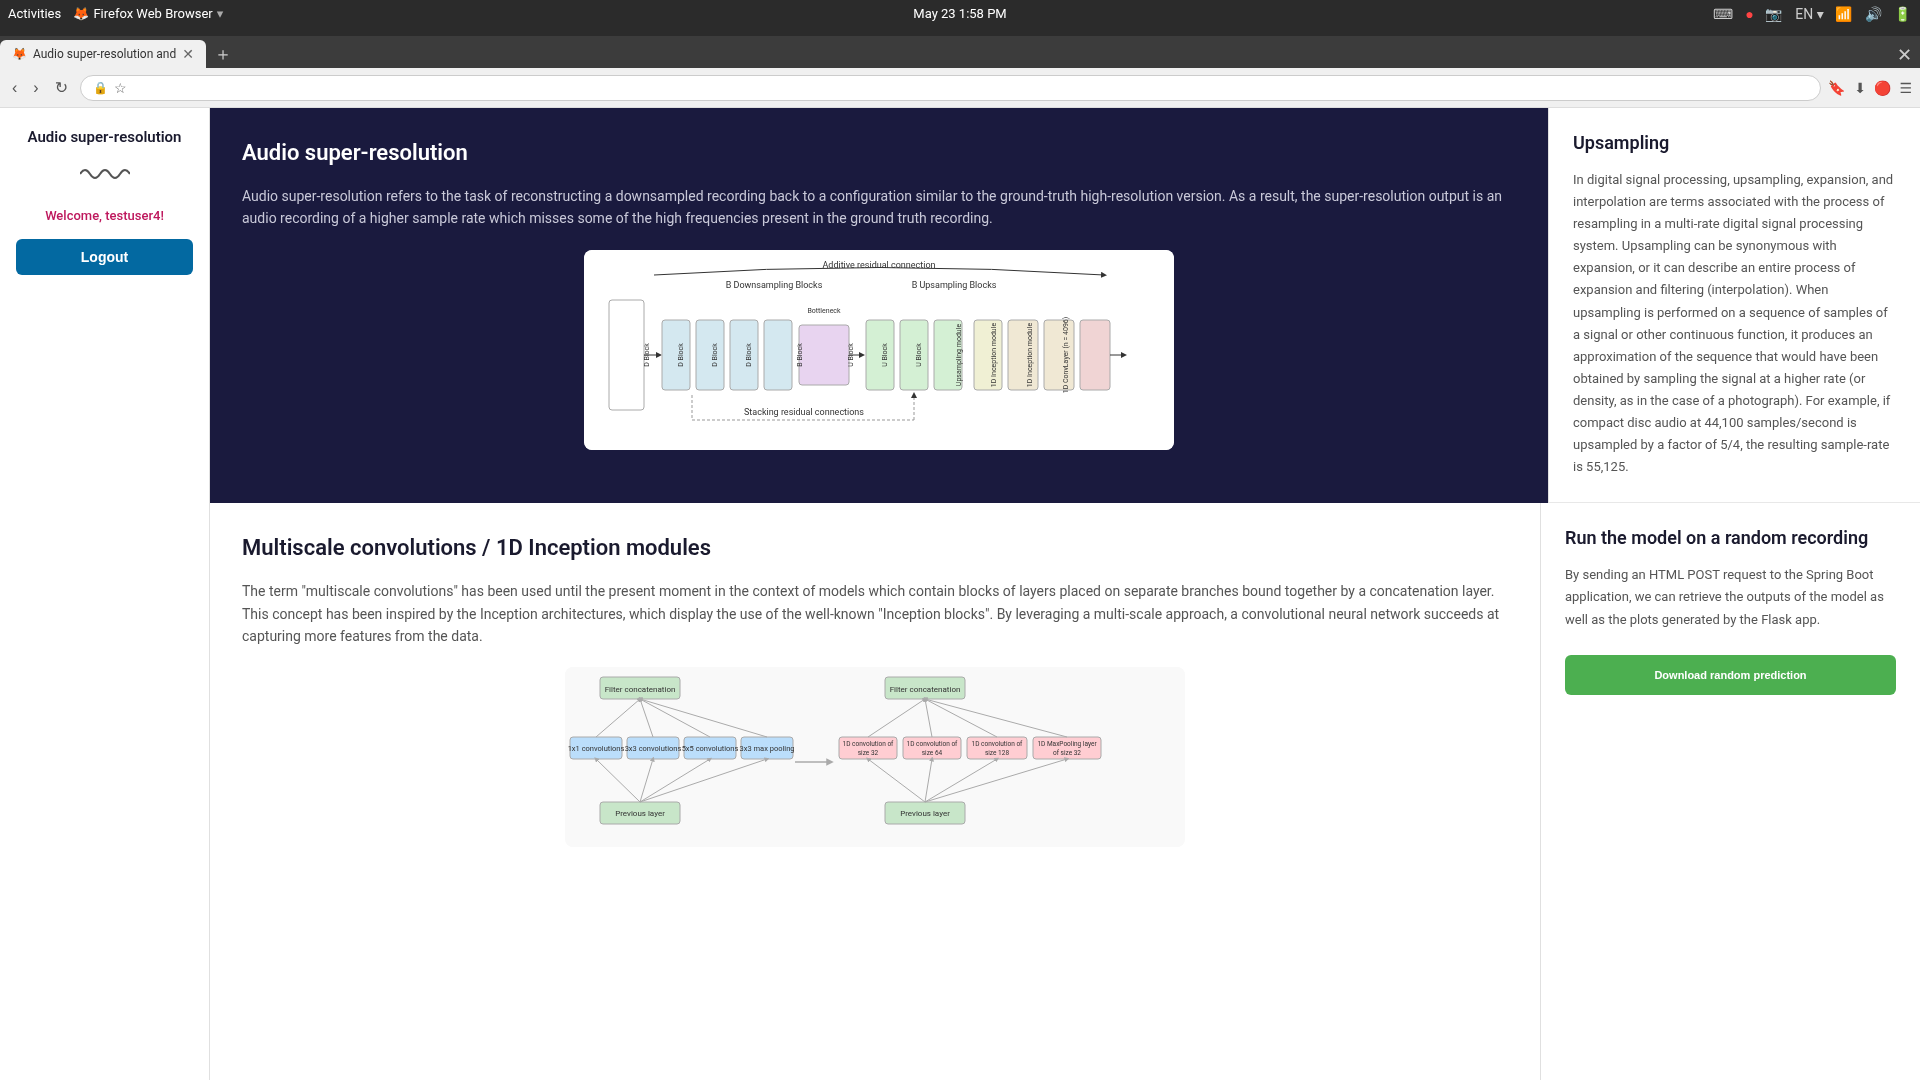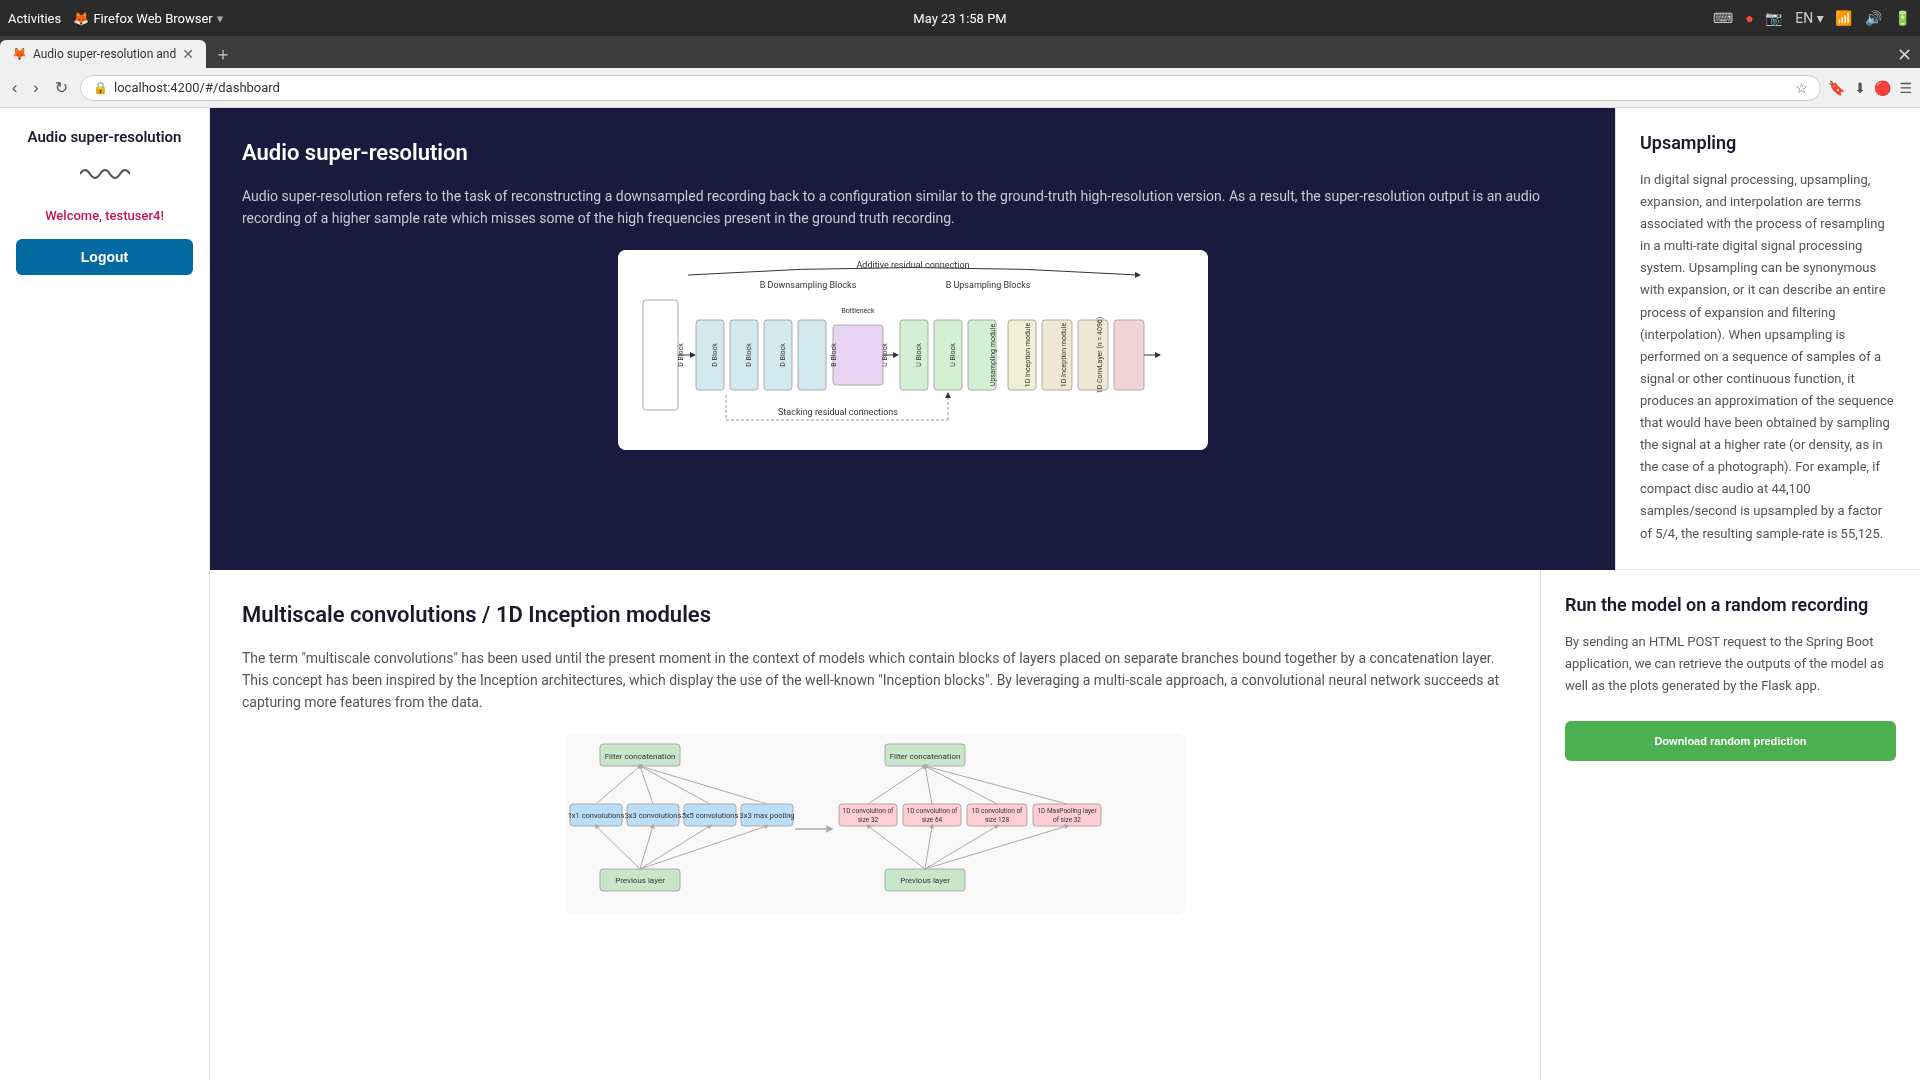--- a/index.html
+++ b/index.html
@@ -1,20 +1,20 @@
 <!DOCTYPE html>
 <html><head>
   <meta charset="utf-8">
   <style>
     * { box-sizing: border-box; margin: 0; padding: 0; }
     body { font-family: -apple-system, BlinkMacSystemFont, 'Segoe UI', Roboto, sans-serif; background: #f0f0f0; font-size: 14px; }
 
     
     .browser-chrome { background: #3a3a3a; width: 1920px; }
-    .browser-topbar { background: #2b2b2b; display: flex; align-items: center; padding: 6px 8px; gap: 8px; height: 36px; }
+    .browser-topbar { background: #2b2b2b; display: flex; align-items: flex-start; padding: 6px 8px; gap: 8px; height: 36px; }
     .browser-activities { color: #fff; font-size: 13px; margin-right: 4px; }
     .browser-firefox { color: #fff; font-size: 13px; display: flex; align-items: center; gap: 4px; }
     .browser-time { color: #fff; font-size: 13px; position: absolute; left: 50%; transform: translateX(-50%); }
     .browser-topbar-right { margin-left: auto; display: flex; align-items: center; gap: 12px; }
     .browser-topbar-icon { color: #ccc; font-size: 14px; }
 
     .browser-tabbar { background: #3c3c3c; display: flex; align-items: stretch; height: 32px; padding: 4px 0 0 0; }
     .browser-tab { background: #f0f0f0; display: flex; align-items: center; padding: 0 12px; gap: 6px; font-size: 12px; color: #333; border-radius: 6px 6px 0 0; max-width: 220px; min-width: 160px; }
     .browser-tab-title { flex: 1; overflow: hidden; text-overflow: ellipsis; white-space: nowrap; }
     .browser-tab-close { color: #666; cursor: pointer; font-size: 14px; }
@@ -99,21 +99,20 @@
     <div style="flex:1;"></div>
     <span style="color:#ccc; align-self:center; margin-right:8px; font-size:18px; cursor:pointer;">✕</span>
   </div>
 
   <div class="browser-navbar">
     <button class="browser-nav-btn">‹</button>
     <button class="browser-nav-btn">›</button>
     <button class="browser-nav-btn">↻</button>
     <div class="browser-address-bar">
       <span class="browser-address-lock">🔒</span>
-      <span class="browser-address-text">localhost:4200/#/dashboard</span>
       <span class="browser-address-star">☆</span>
     </div>
     <div class="browser-navbar-right">
       <span class="browser-nav-icon">🔖</span>
       <span class="browser-nav-icon">⬇</span>
       <span class="browser-nav-icon" style="color:red;">🔴</span>
       <span class="browser-nav-icon">☰</span>
     </div>
   </div>
 </div>
@@ -207,21 +206,21 @@
 
             <defs>
               <marker id="arr" markerWidth="6" markerHeight="6" refX="3" refY="3" orient="auto">
                 <path d="M0,0 L0,6 L6,3 z" fill="#333"></path>
               </marker>
             </defs>
           </svg>
         </div>
       </div>
 
-      <div class="right-panel" style="width:305px; display:flex; flex-direction:column;">
+      <div class="right-panel" style="width:372px; display:flex; flex-direction:column;">
         <div class="right-section">
           <div class="right-section-title">Upsampling</div>
           <div class="right-section-text">In digital signal processing, upsampling, expansion, and interpolation are terms associated with the process of resampling in a multi-rate digital signal processing system. Upsampling can be synonymous with expansion, or it can describe an entire process of expansion and filtering (interpolation). When upsampling is performed on a sequence of samples of a signal or other continuous function, it produces an approximation of the sequence that would have been obtained by sampling the signal at a higher rate (or density, as in the case of a photograph). For example, if compact disc audio at 44,100 samples/second is upsampled by a factor of 5/4, the resulting sample-rate is 55,125.</div>
         </div>
       </div>
     </div>
 
     <div class="section-wrapper" style="flex:1;">
 
       <div class="content-section light" style="flex:1; padding:32px;">

